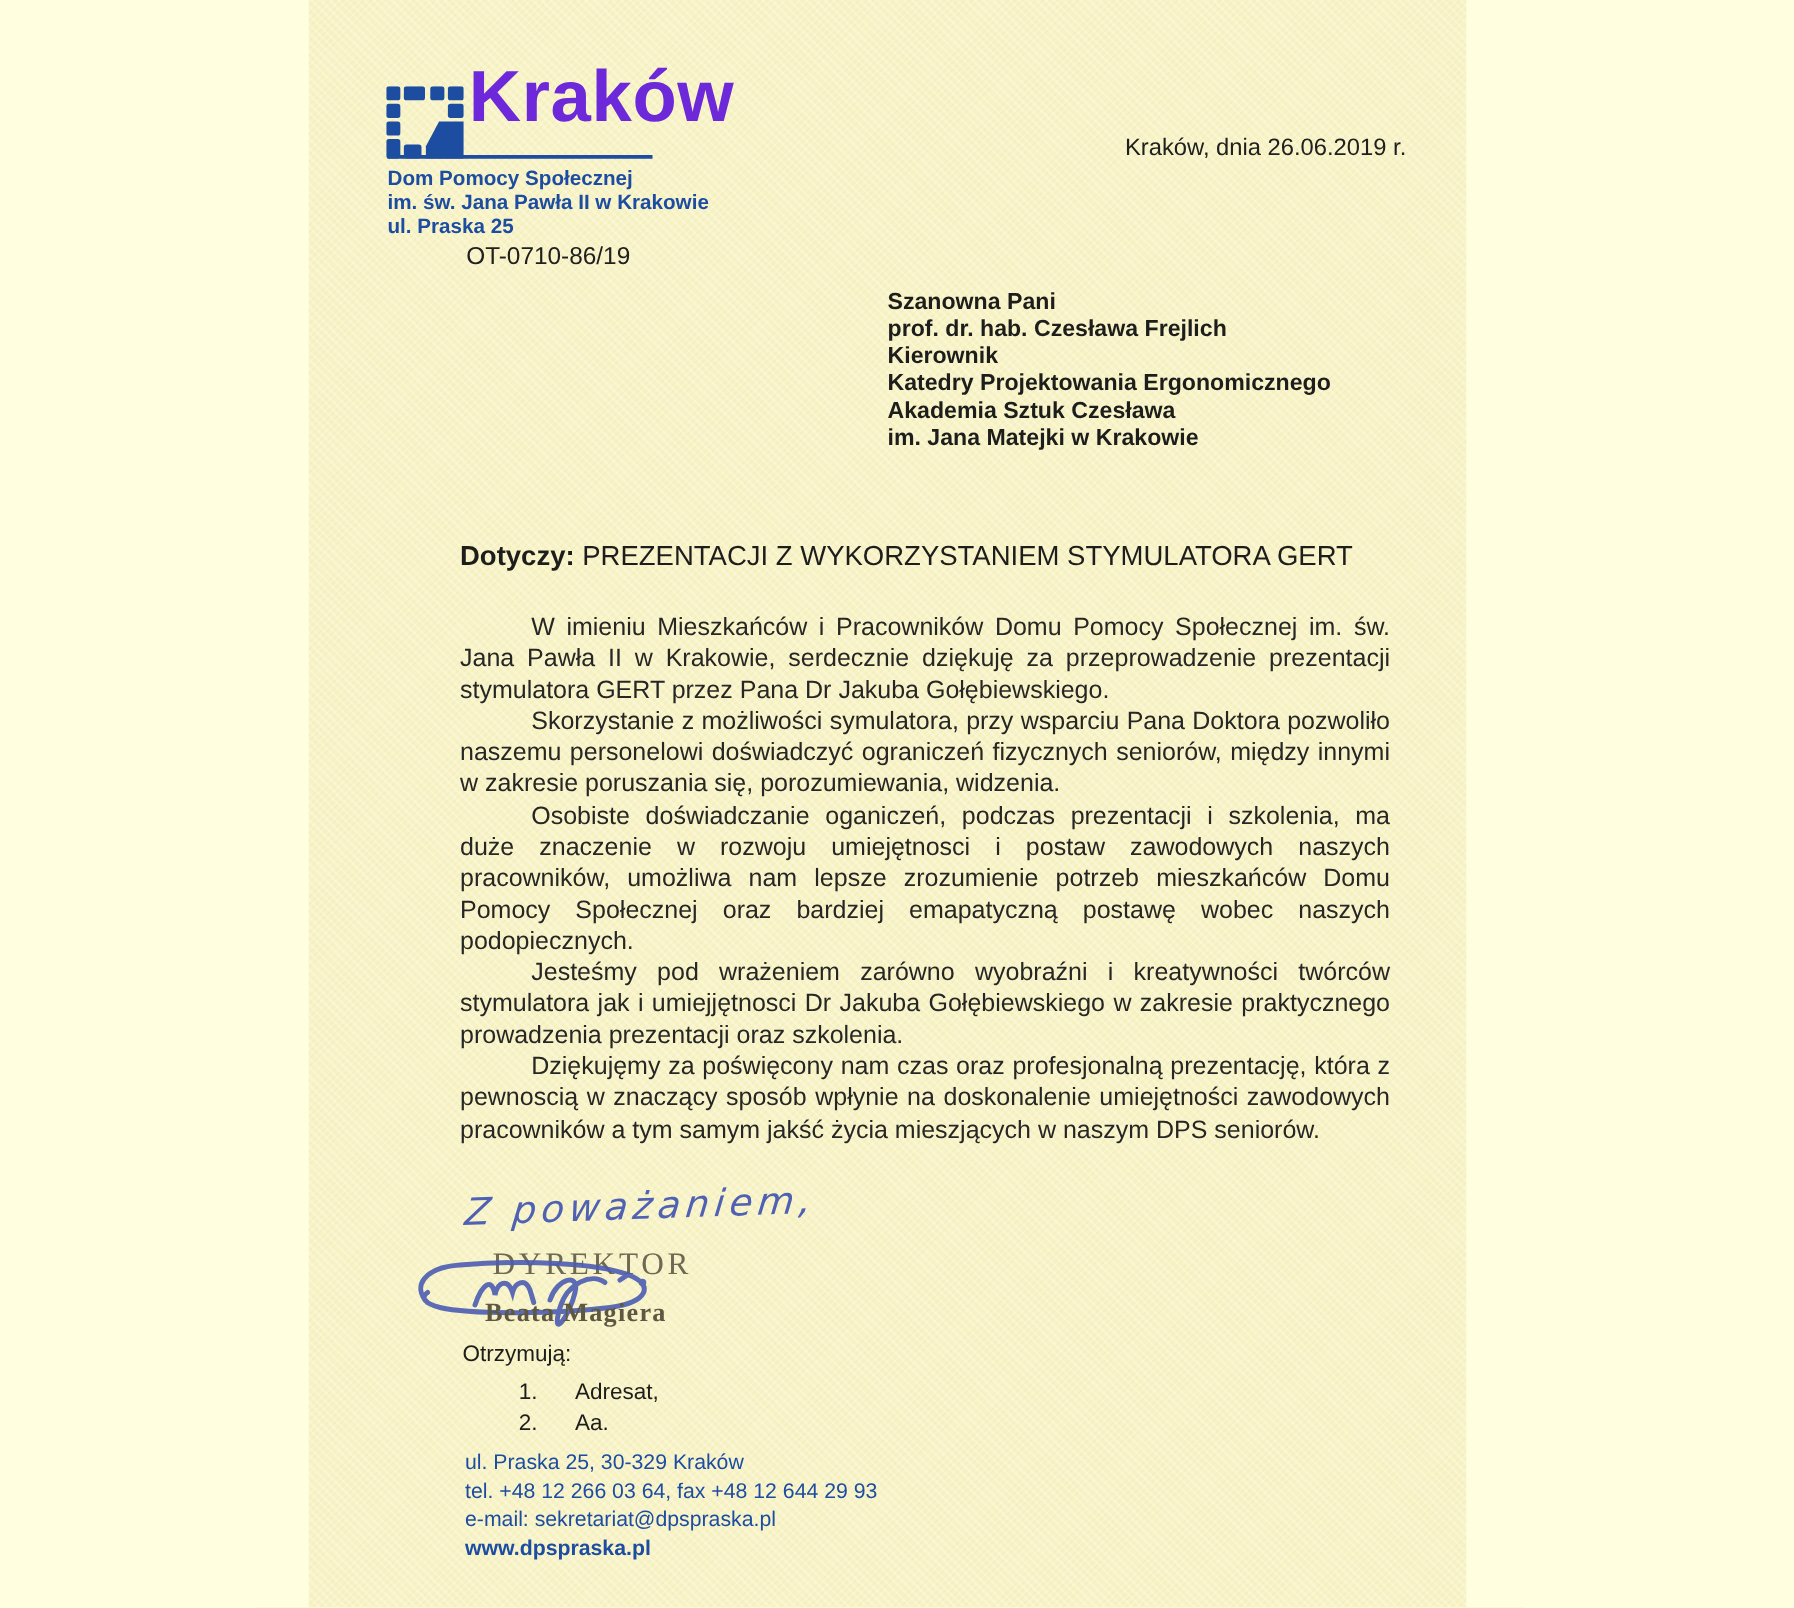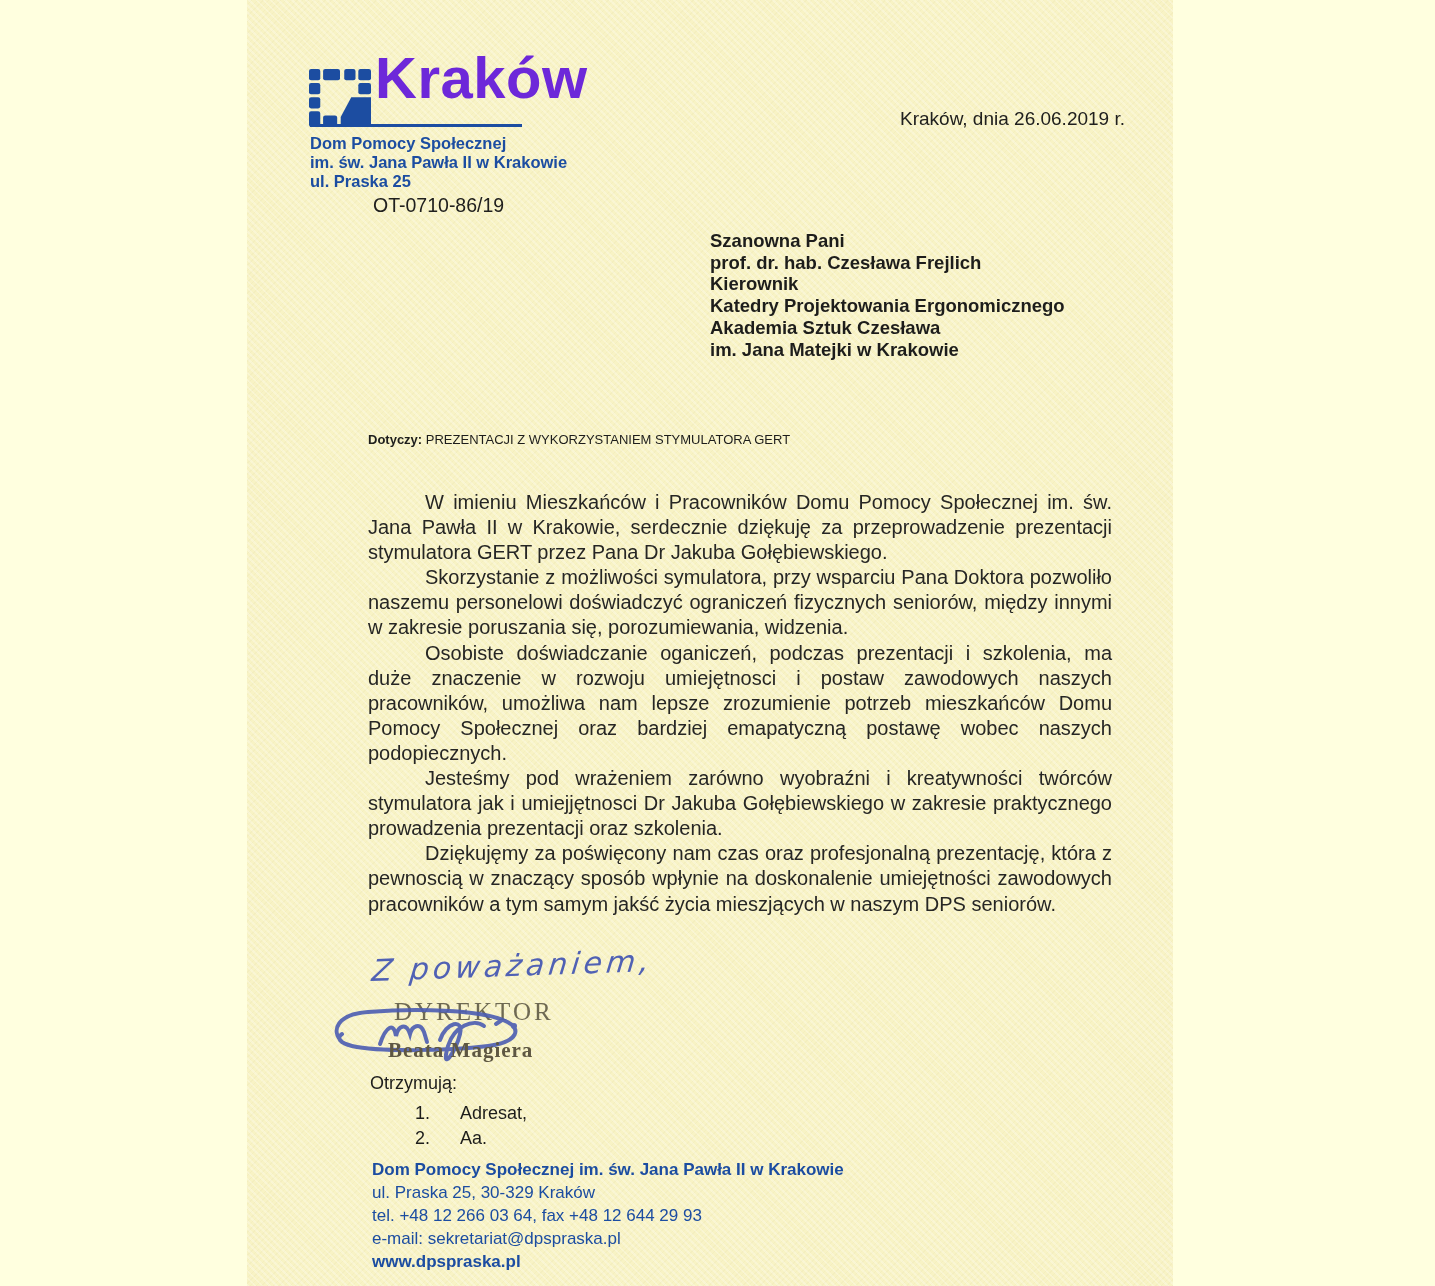--- a/index.html
+++ b/index.html
@@ -17,21 +17,21 @@
       repeating-linear-gradient(-45deg, rgba(214,205,150,.12) 0 1px, rgba(0,0,0,0) 1px 4px);
   }
   .abs{position:absolute;}
   
   .logo-word{left:375px;top:44px;font-size:58px;font-weight:700;color:#6d28d9;letter-spacing:.5px;}
   .logo-rule{left:310px;top:124px;width:212px;height:3px;background:#1c4da1;}
   .org-block{left:310px;top:134px;color:#1c4da1;font-size:16.5px;line-height:19px;font-weight:600;}
   .date-line{left:900px;top:108px;font-size:19px;color:#20201e;}
   .ref-line{left:373px;top:194px;font-size:19.5px;color:#20201e;}
   .recipient{left:710px;top:230px;font-size:18.5px;line-height:21.7px;font-weight:700;color:#1d1d1b;}
-  .subject{left:368px;top:432px;font-size:13px;color:#1d1d1b;}
+  .subject{left:368px;top:432px;font-size:22px;color:#1d1d1b;}
   .subject .lbl{font-weight:700;}
   
   .body-col{left:368px;top:490px;width:744px;color:#262624;}
   .body-col p{margin:0;text-indent:57px;text-align:justify;font-size:20px;line-height:25.1px;}
   .closing{margin-top:13px !important;text-align:left !important;}
   
   .handwriting{
     left:372px;top:948px;font-size:30px;color:#5061b4;
     font-style:italic;letter-spacing:4px;
     transform:rotate(-2deg) skewX(-8deg);
@@ -132,18 +132,17 @@
       <span class="dist-txt">Adresat,</span>
     </div>
     <div class="dist-row">
       <span class="dist-num">2.</span>
       <span class="dist-txt">Aa.</span>
     </div>
   </div>
 </div>
 
 <div class="abs footer">
-  <div class="fw-b">Dom Pomocy Społecznej im. św. Jana Pawła II w Krakowie</div>
   <div>ul. Praska 25, 30-329 Kraków</div>
   <div>tel. +48 12 266 03 64, fax +48 12 644 29 93</div>
   <div>e-mail: sekretariat@dpspraska.pl</div>
   <div class="fw-b">www.dpspraska.pl</div>
 </div>
 
 </body></html>

